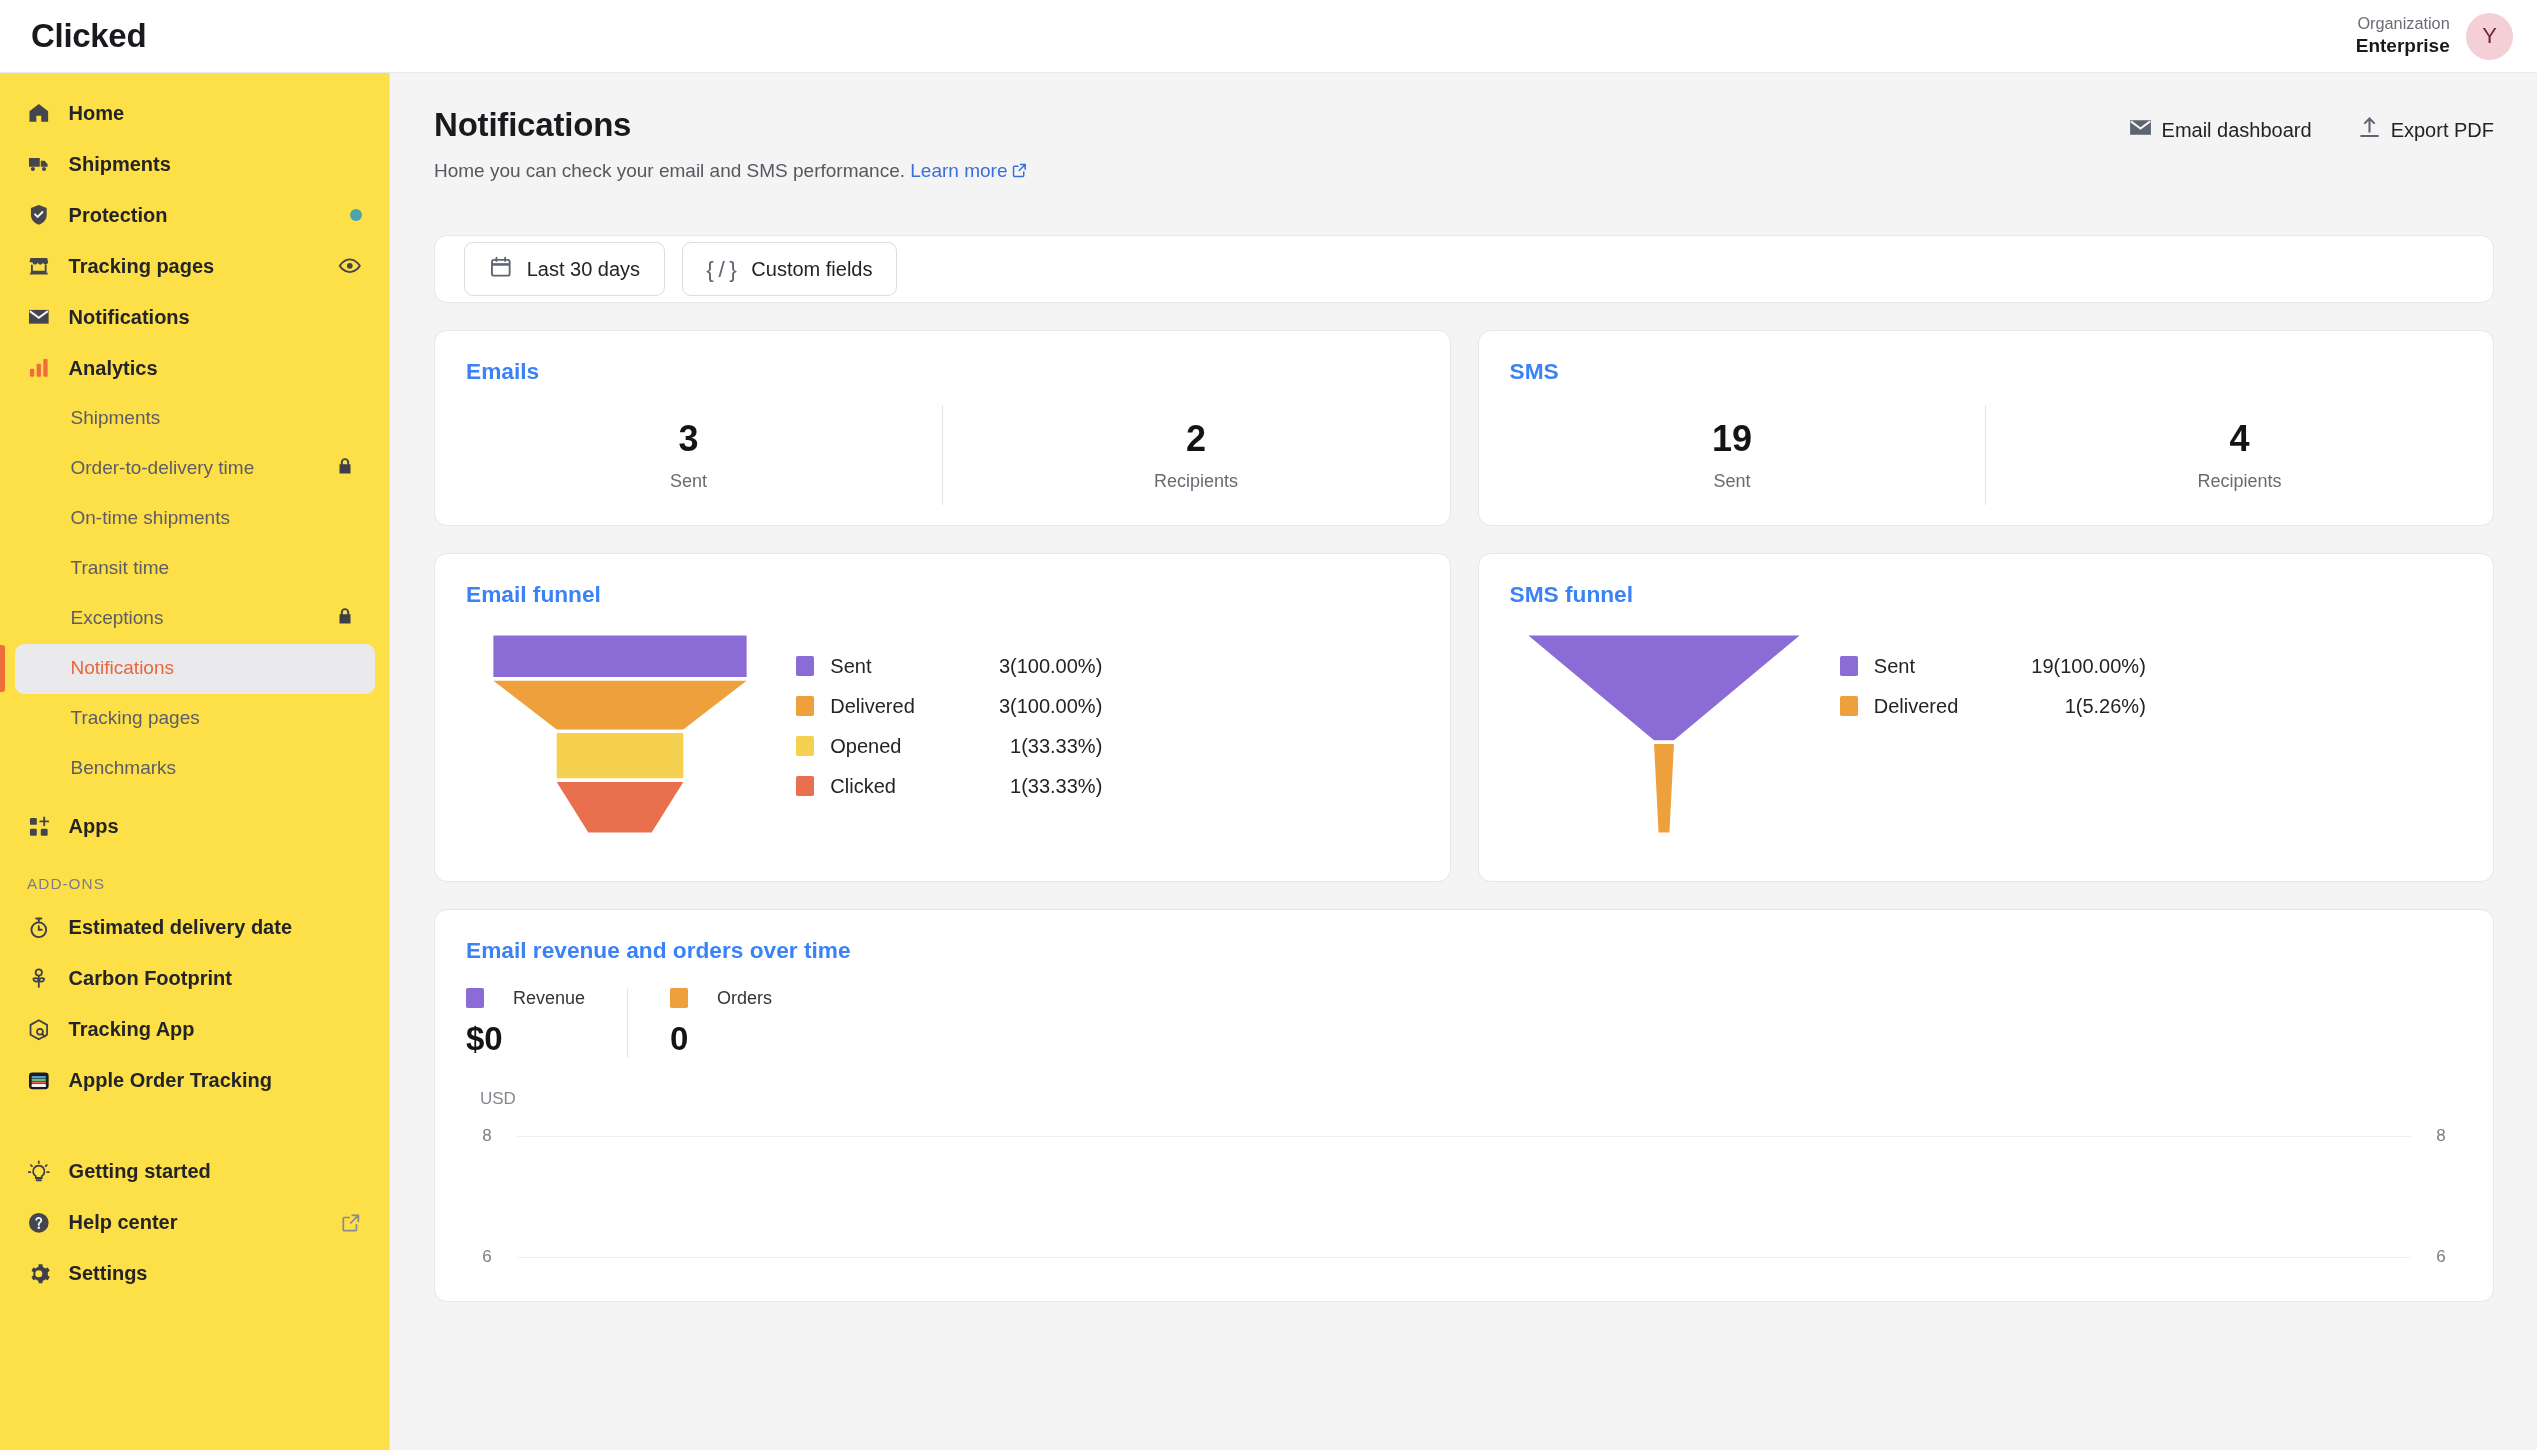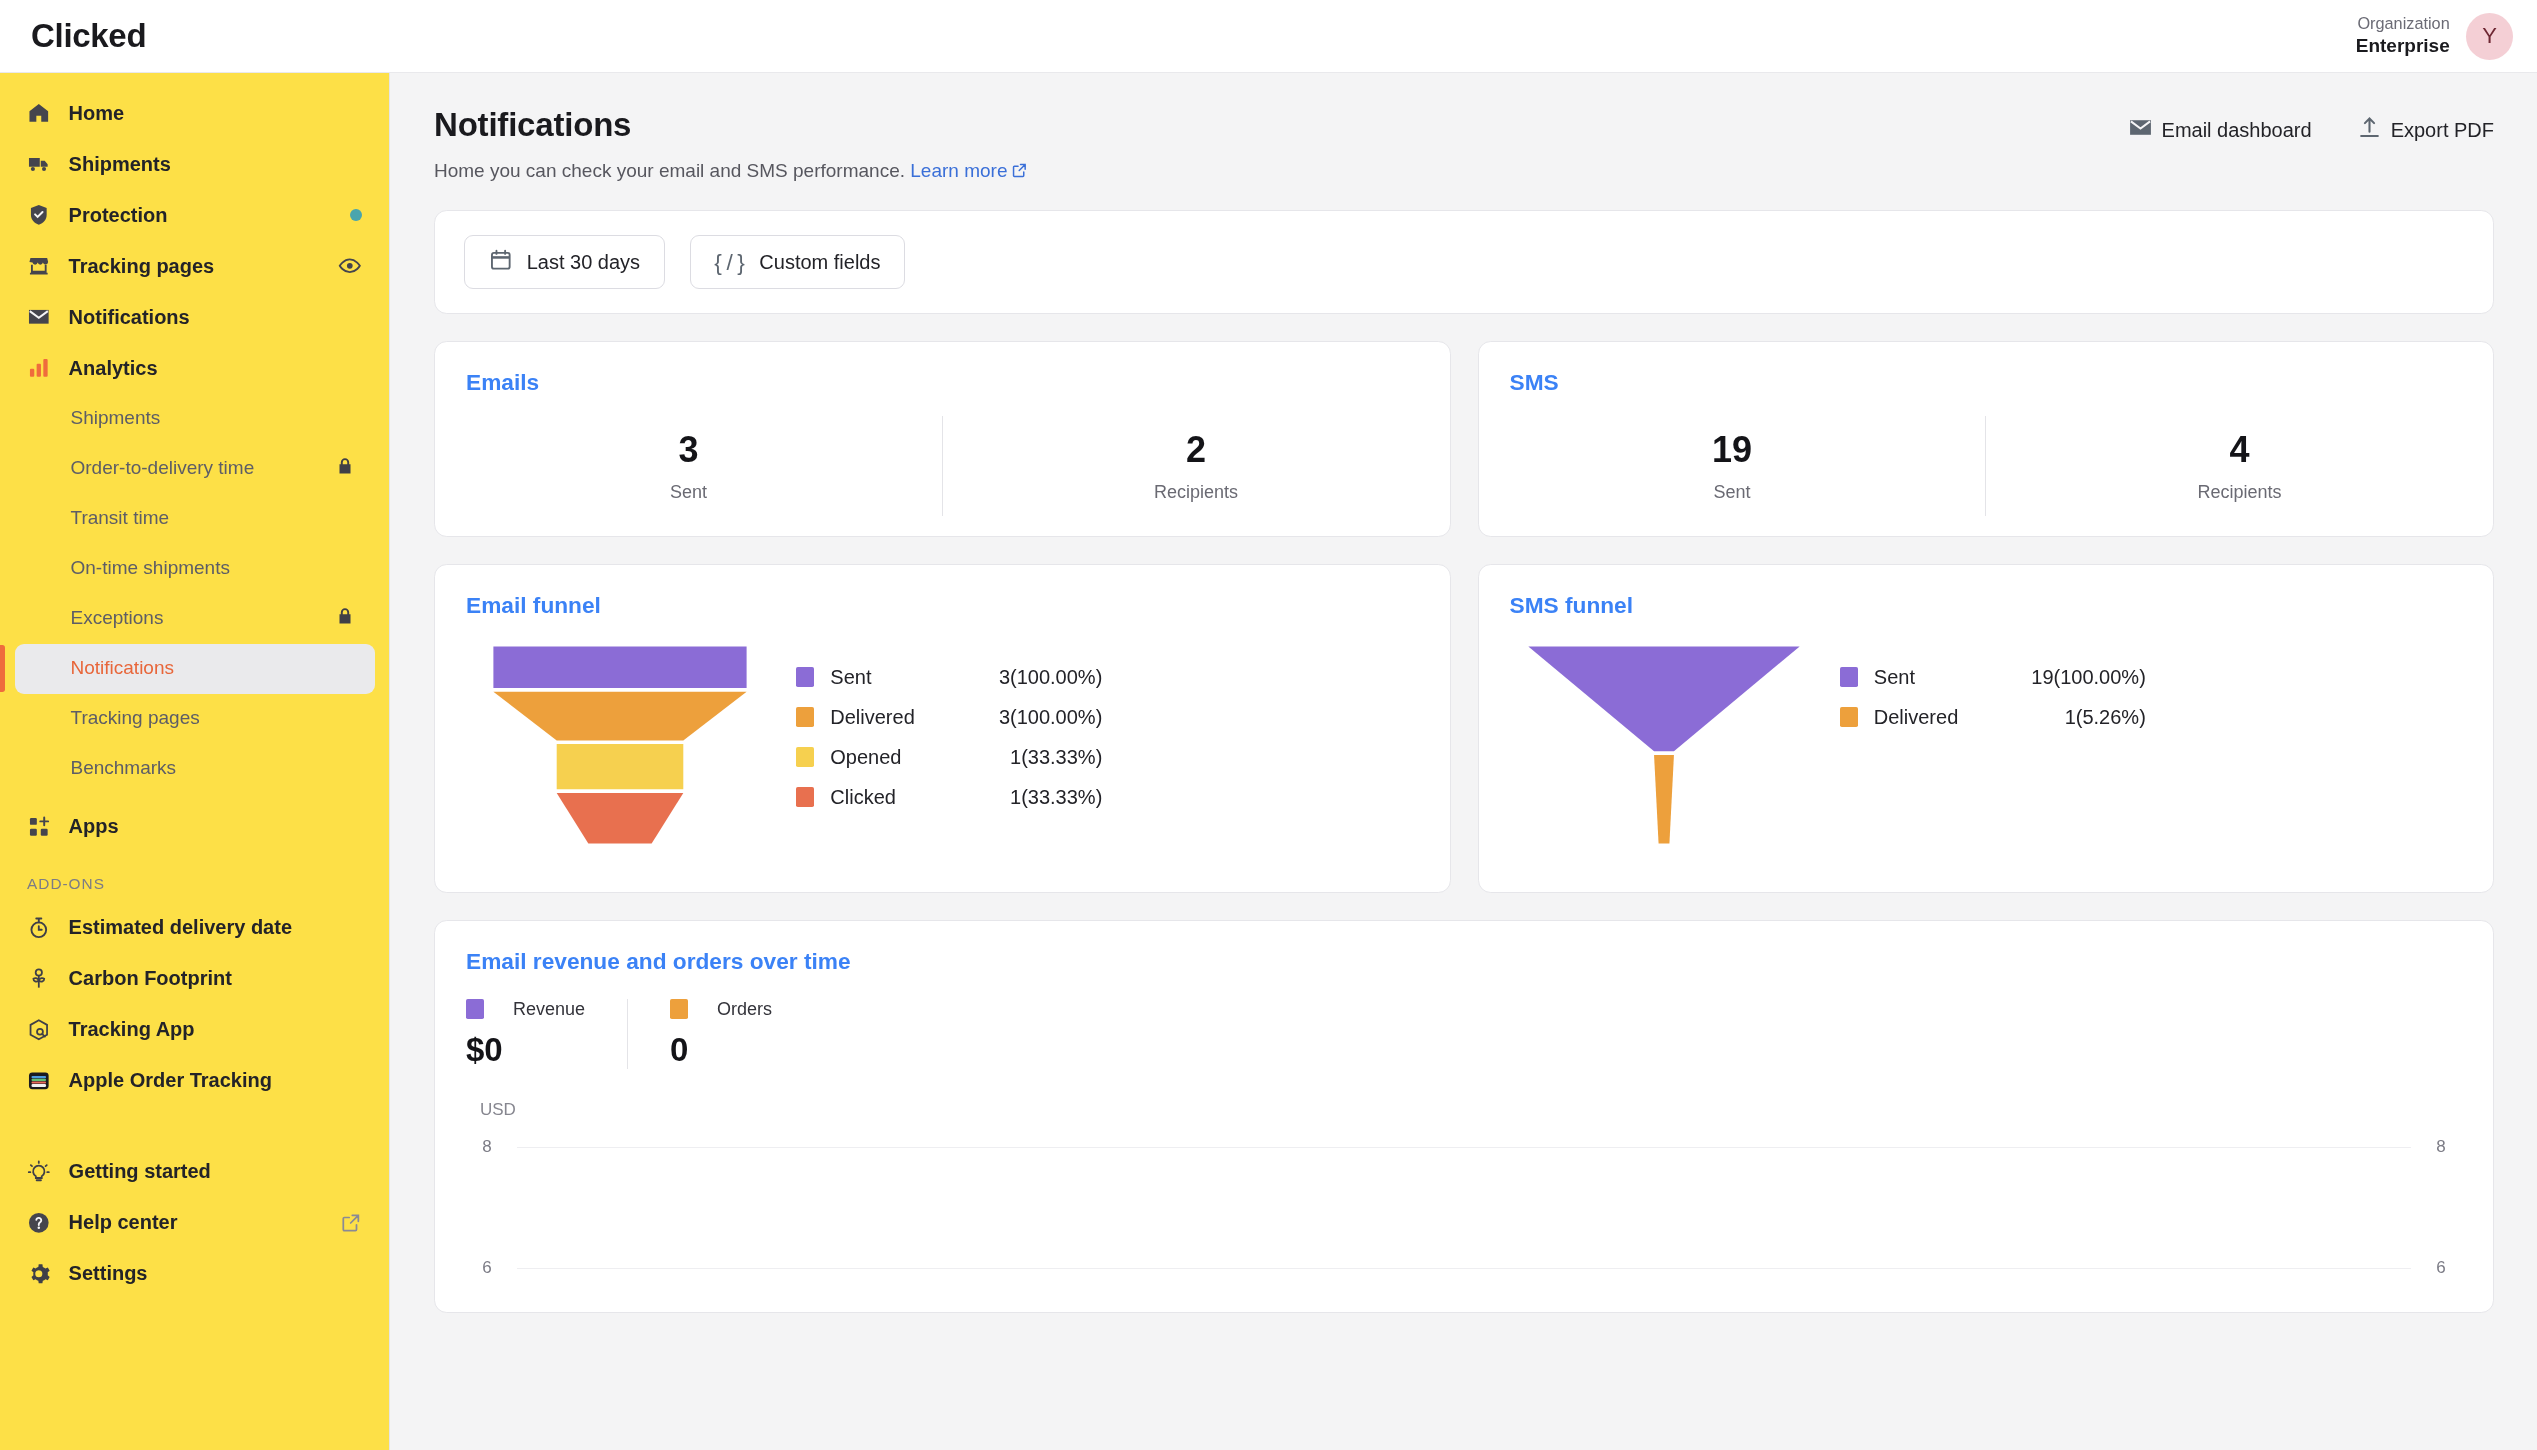--- a/index.html
+++ b/index.html
@@ -72,21 +72,21 @@
   .page-title { font-size: 33px; font-weight: 700; color: #1a1a1e; letter-spacing: -0.2px; }
   .page-sub { margin-top: 16.3px; font-size: 19px; color: #57575f; }
   .page-sub a { color: #3a6fd8; text-decoration: none; }
   .head-actions { display: flex; align-items: center; gap: 45px; padding-top: 9px; }
   .head-btn { display: flex; align-items: center; gap: 9px; font-size: 20px; color: #232328; font-weight: 400; }
 
   .card {
     background: #ffffff; border: 0.9px solid #e6e6ea; border-radius: 12.7px;
   }
   .filter-card {
-    margin-top: 26px; padding: 24px 29px; display: flex; gap: 25px; align-items: center;
+    margin-top: 51px; padding: 6px 29px; display: flex; gap: 17px; align-items: center;
   }
   .pill {
     display: flex; align-items: center; gap: 14.5px;
     height: 54px; padding: 0 23.6px;
     background: #fff; border: 0.9px solid #dcdce2; border-radius: 9px;
     font-size: 20px; color: #232328;
   }
 
   .row { display: flex; gap: 27px; margin-top: 27px; }
   .col { flex: 1; min-width: 0; }
@@ -211,24 +211,24 @@
   </div>
   <div class="sub-item">
     <span class="lbl">Order-to-delivery time</span>
     <span>
       <svg width="20" height="20" viewBox="0 0 24 24" fill="#3f3f47">
           <path d="M7 10V7.6a5 5 0 0 1 10 0V10h1.6v11H5.4V10zm2.3 0h5.4V7.6a2.7 2.7 0 0 0-5.4 0z"></path>
         </svg>
     </span>
   </div>
   <div class="sub-item">
+    <span class="lbl">On-time shipments</span>
+  </div>
+  <div class="sub-item">
     <span class="lbl">Transit time</span>
-  </div>
-  <div class="sub-item">
-    <span class="lbl">On-time shipments</span>
   </div>
   <div class="sub-item">
     <span class="lbl">Exceptions</span>
     <span>
       <svg width="20" height="20" viewBox="0 0 24 24" fill="#3f3f47">
           <path d="M7 10V7.6a5 5 0 0 1 10 0V10h1.6v11H5.4V10zm2.3 0h5.4V7.6a2.7 2.7 0 0 0-5.4 0z"></path>
         </svg>
     </span>
   </div>
   <div class="sub-item active">

